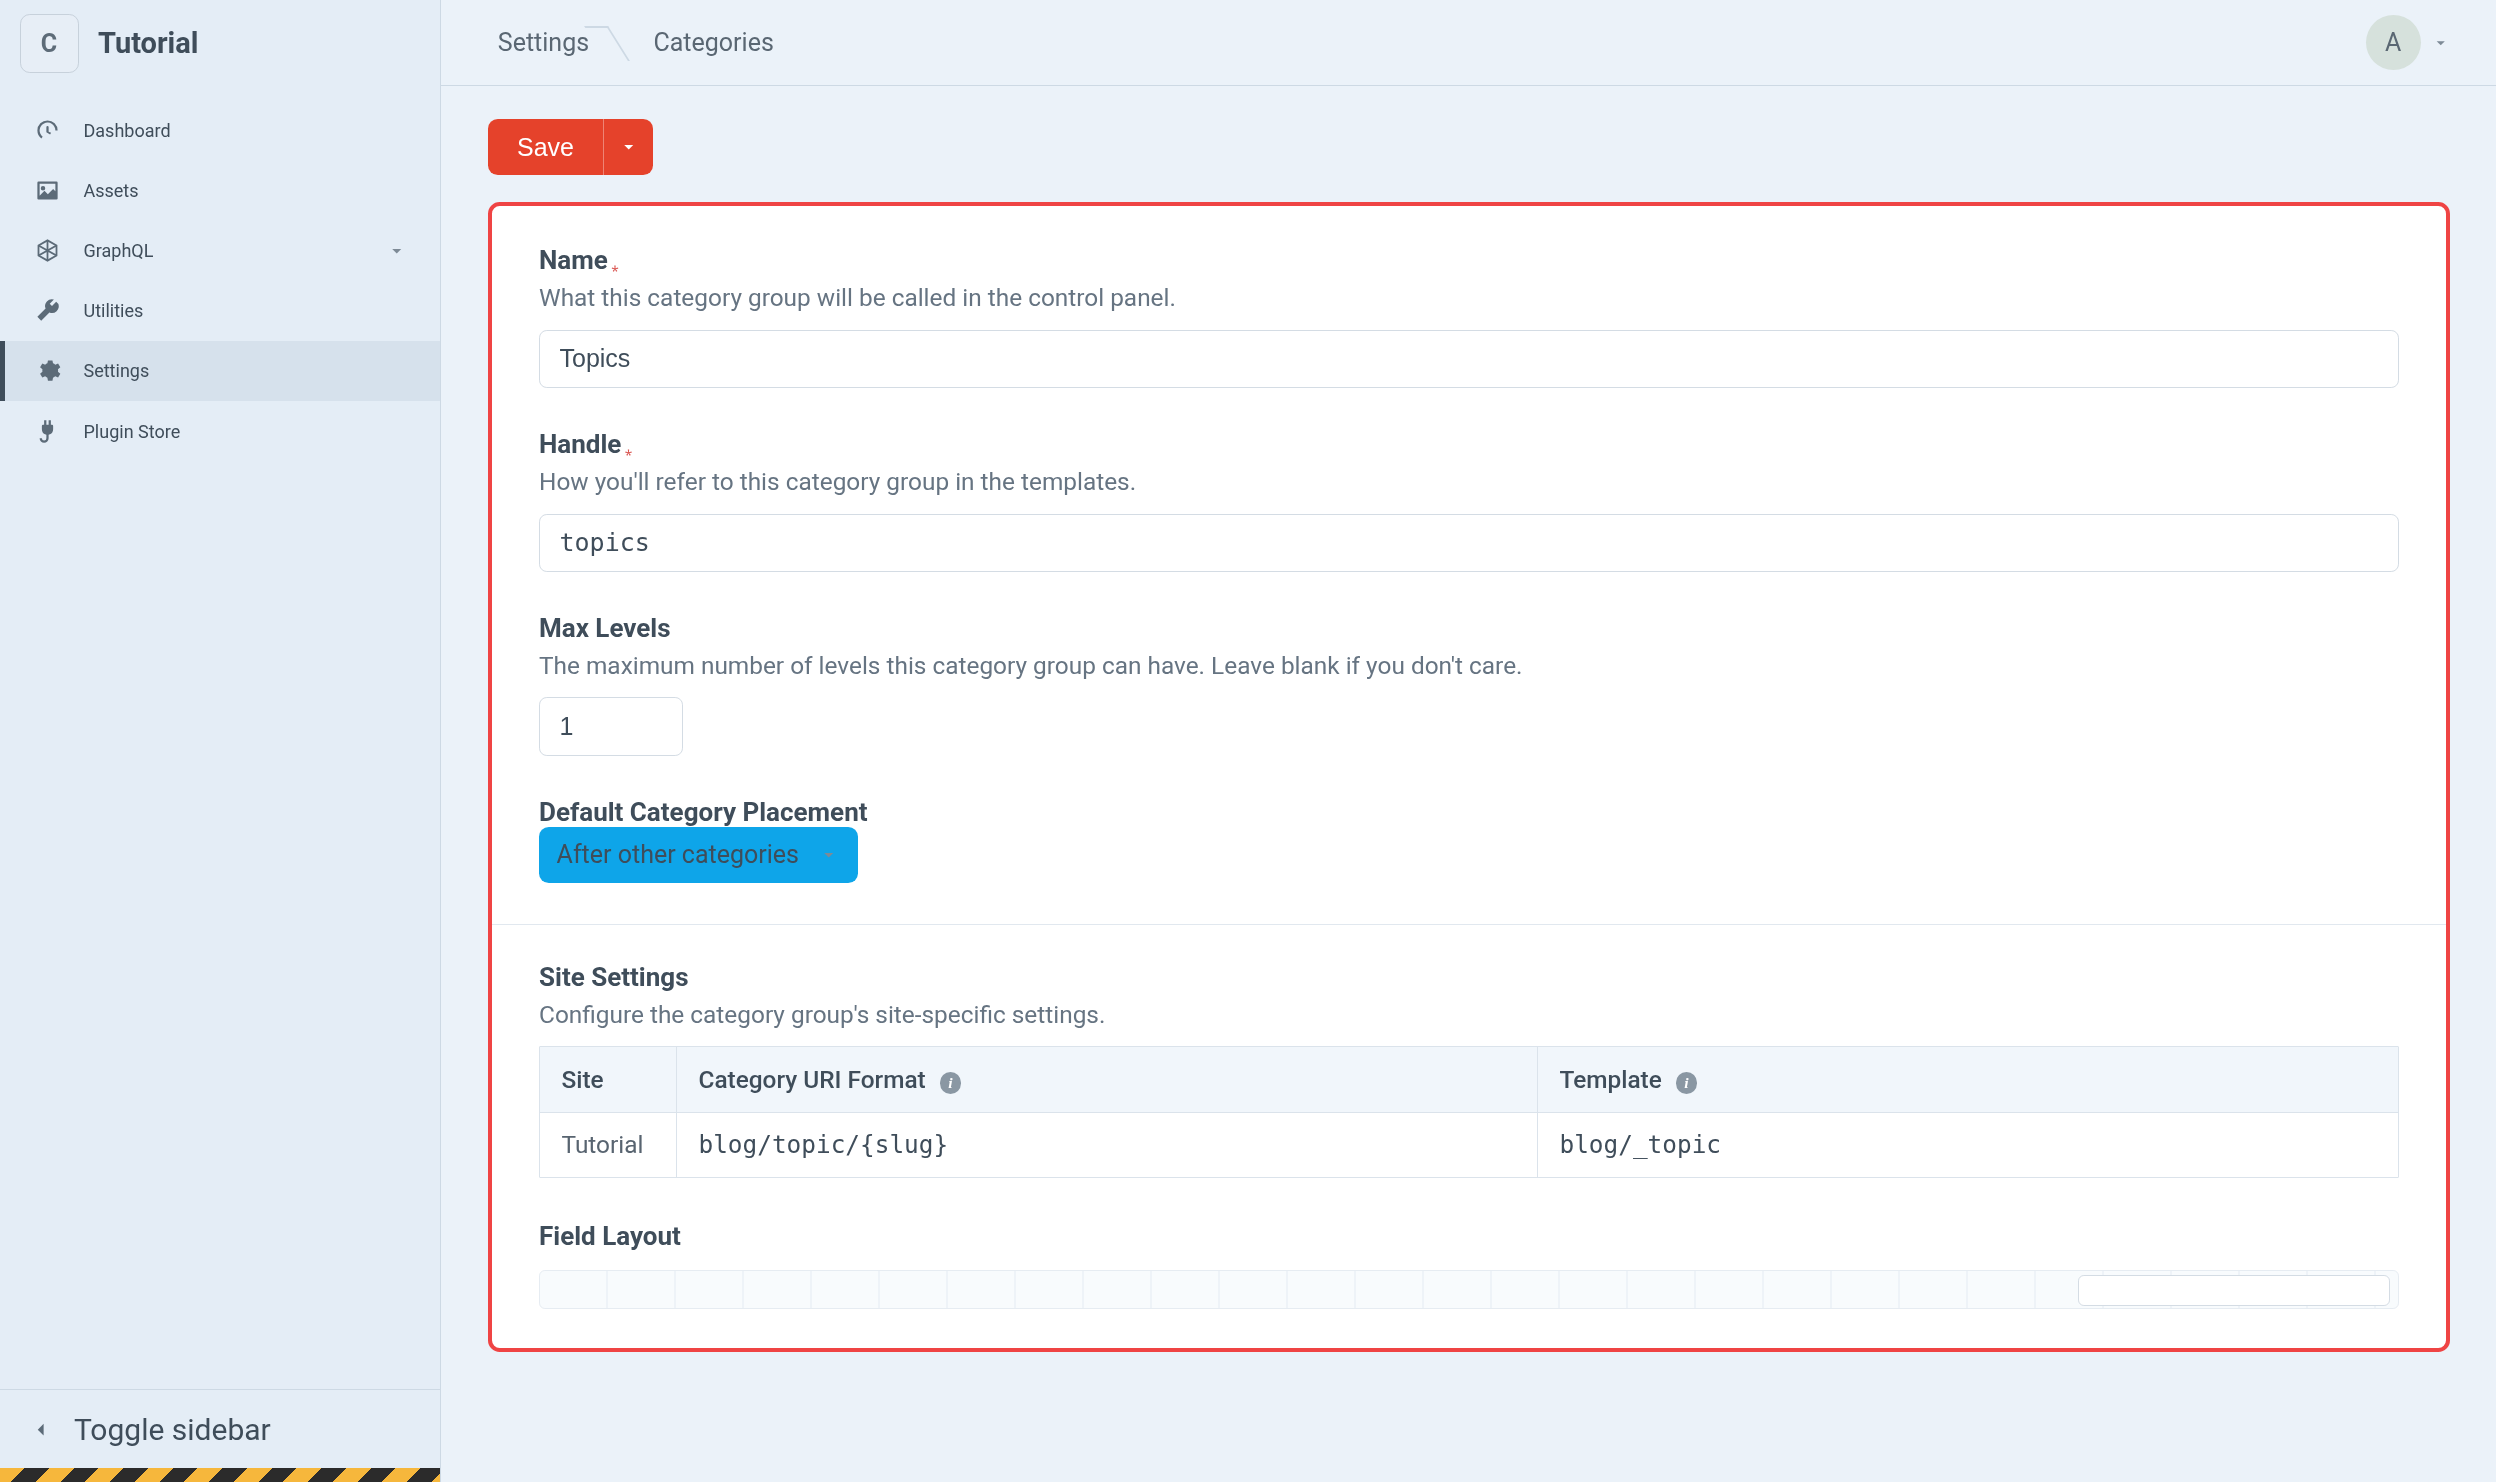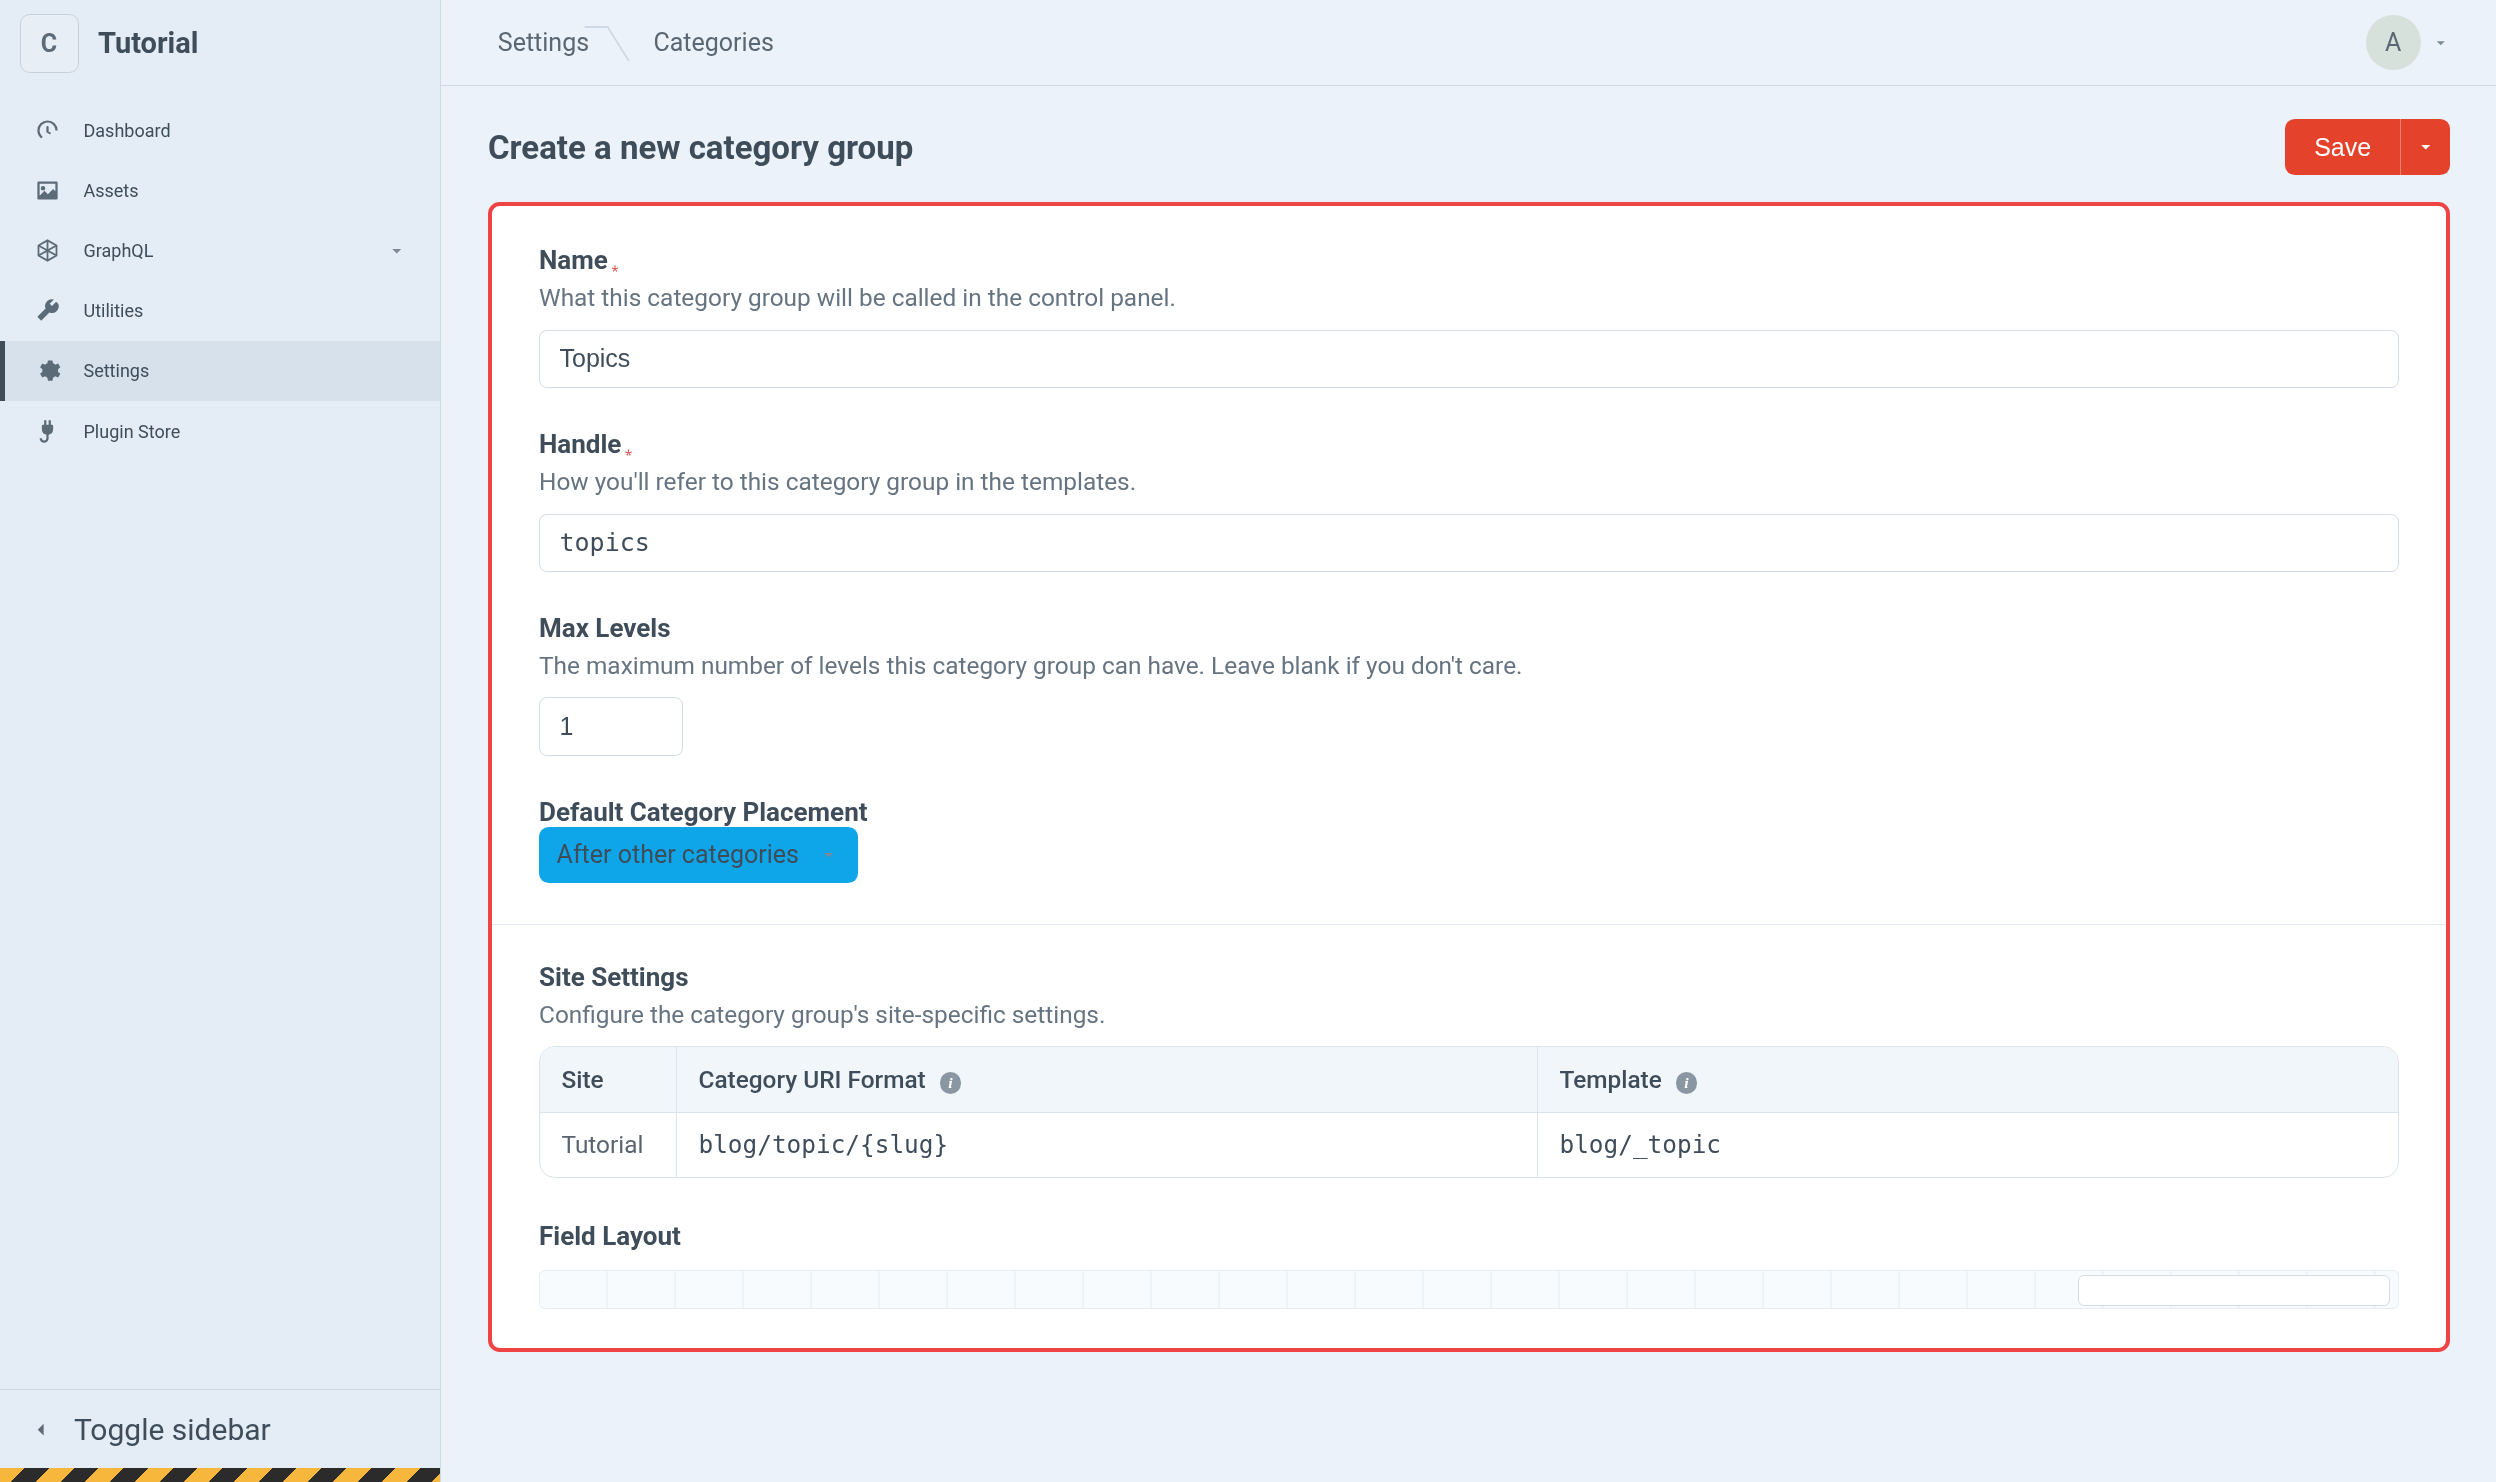--- a/index.html
+++ b/index.html
@@ -175,21 +175,21 @@
   border-radius: 9.8px;
   padding: 13.7px 17.6px;
   gap: 19.5px;
   cursor: pointer;
 }
 .select-val { font-size: 25px; color: #3f4d5a; }
 
 .divider { height:1px;background:#e1e8ef;margin: 7.8px -47px 37px -47px;}
 .tbl {
   border: 1px solid #dbe3eb;
-  border-radius: 16px;
+  border-radius: 1px;
   overflow: hidden;
 }
 .tbl-h { display:flex; background:#f1f6fb; border-bottom:1px solid #dbe3eb; }
 .tbl-r { display:flex; }
 .tbl-c { padding: 17.6px 21.5px; font-size: 24.4px; color:#586470;}
 .c-site { width: 137px; border-right:1px solid #dbe3eb;}
 .c-uri  { flex: 1; border-right:1px solid #dbe3eb;}
 .c-tmpl { flex: 1;}
 .tbl-h .tbl-c { font-weight: 500; color:#3f4d5a;}
 .info-dot {
@@ -305,21 +305,20 @@
         <div class="avatar">A</div>
         <span class="user-chev">
           <svg viewBox="0 0 24 24" width="19.5" height="19.5" fill="currentColor">
               <path d="M7 10l5 5 5-5z"></path>
             </svg>
         </span>
       </div>
     </div>
 
     <div class="page-head">
-      <h1 class="page-title">Create a new category group</h1>
       <div class="save-wrap">
         <button class="save-btn">Save</button>
         <button class="save-drop">
           <span>
             <svg viewBox="0 0 24 24" width="21.5" height="21.5" fill="currentColor">
                 <path d="M7 10l5 5 5-5z"></path>
               </svg>
           </span>
         </button>
       </div>

